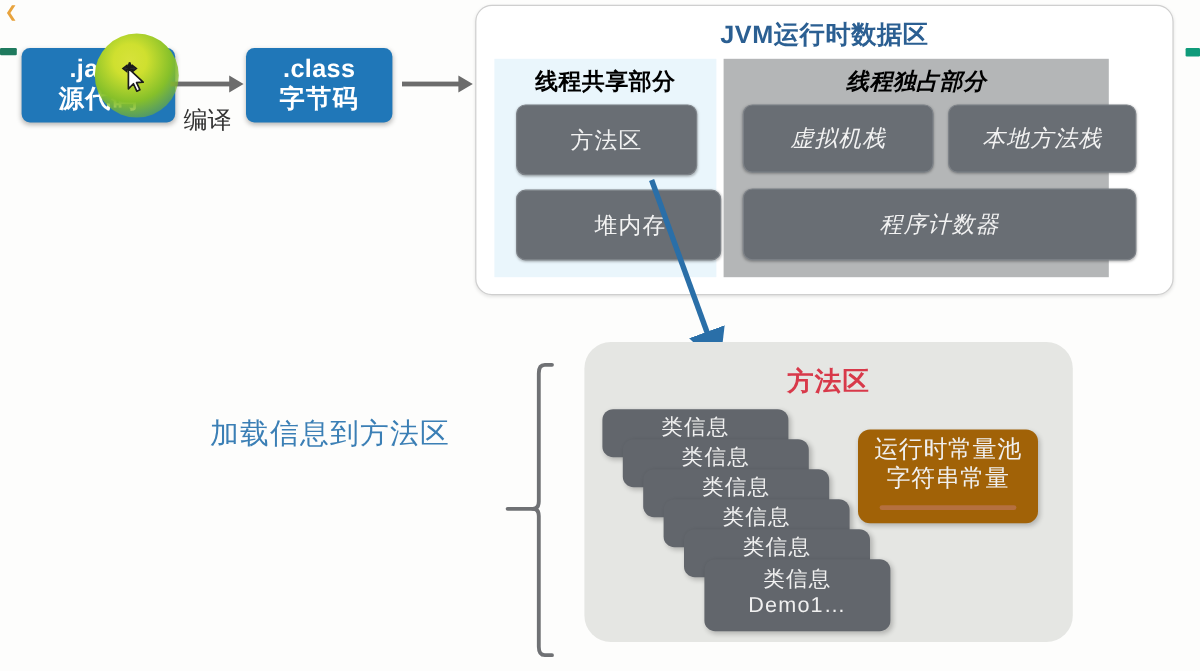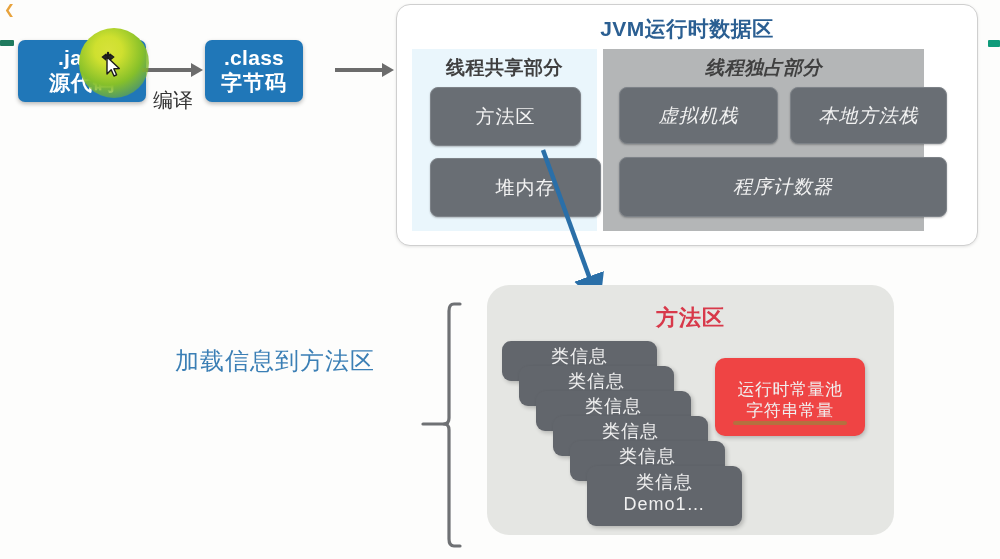--- a/index.html
+++ b/index.html
@@ -29,21 +29,21 @@
     position:absolute;background:#2077b8;border-radius:7px;
     color:#ffffff;text-align:center;
     box-shadow:0 2px 4px rgba(0,0,0,.28);
     display:flex;flex-direction:column;align-items:center;justify-content:center;
     line-height:1.18;
   }
   .flow-box .l1{font-size:21px;font-weight:bold;letter-spacing:.3px;}
   .flow-box .l2{font-size:21px;font-weight:bold;letter-spacing:1px;}
 
   #box-java{left:18px;top:40px;width:128px;height:62px;}
-  #box-class{left:205px;top:40px;width:98px;height:62px;}
+  #box-class{left:205px;top:40px;width:122px;height:62px;}
 
   .arrow-gray{position:absolute;height:4px;background:#6c6c6c;}
   .arrow-gray:after{
     content:"";position:absolute;right:-11px;top:-5px;
     border-left:12px solid #6c6c6c;
     border-top:7px solid transparent;border-bottom:7px solid transparent;
   }
   #arrow1{left:142px;top:68px;width:50px;}
   #arrow2{left:335px;top:68px;width:48px;}
   #label-compile{
@@ -65,21 +65,21 @@
     position:absolute;left:15px;top:44px;width:185px;height:182px;
     background:#eaf6fc;
   }
   #pane-exclusive{
     position:absolute;left:206px;top:44px;width:321px;height:182px;
     background:#b4b6b7;
     font-style:italic;
   }
   .pane-title{
     position:absolute;left:0;top:6px;width:100%;text-align:center;
-    font-size:19px;font-weight:bold;color:#404040;letter-spacing:.5px;
+    font-size:19px;font-weight:bold;color:#000000;letter-spacing:.5px;
   }
   .gbox{
     position:absolute;background:#696e74;border-radius:8px;
     color:#f2f2f2;display:flex;align-items:center;justify-content:center;
     font-size:19px;letter-spacing:1px;
     box-shadow:0 1px 2px rgba(0,0,0,.25);
     border:1px solid #7d8288;
   }
   #gb-method{left:18px;top:38px;width:149px;height:57px;}
   #gb-heap{left:18px;top:109px;width:149px;height:57px;padding-left:20px;}
@@ -102,24 +102,24 @@
   .card{
     position:absolute;background:#62666c;border-radius:9px;
     color:#f0f0f0;text-align:center;
     box-shadow:2px 2px 4px rgba(0,0,0,.22);
     font-size:18px;line-height:1.22;letter-spacing:1px;
     padding-top:5px;box-sizing:border-box;
   }
   .card.wide{padding-top:6px;}
   #pool-box{
     position:absolute;left:715px;top:358px;width:150px;height:78px;
-    background:#ef4444;border-radius:10px;color:#f0f0f0;text-align:center;
+    background:#a16207;border-radius:10px;color:#f0f0f0;text-align:center;
     box-shadow:1px 2px 4px rgba(0,0,0,.22);
-    font-size:17px;line-height:1.22;letter-spacing:.5px;
-    padding-top:22px;box-sizing:border-box;
+    font-size:20px;line-height:1.22;letter-spacing:.5px;
+    padding-top:5px;box-sizing:border-box;
   }
   #pool-underline{
     position:absolute;left:18px;bottom:11px;width:114px;height:4px;
     background:#b5703f;border-radius:2px;
   }
 
   
   #bracket{position:absolute;left:420px;top:300px;width:50px;height:250px;}
   #load-label{
     position:absolute;left:175px;top:345px;width:245px;text-align:left;

